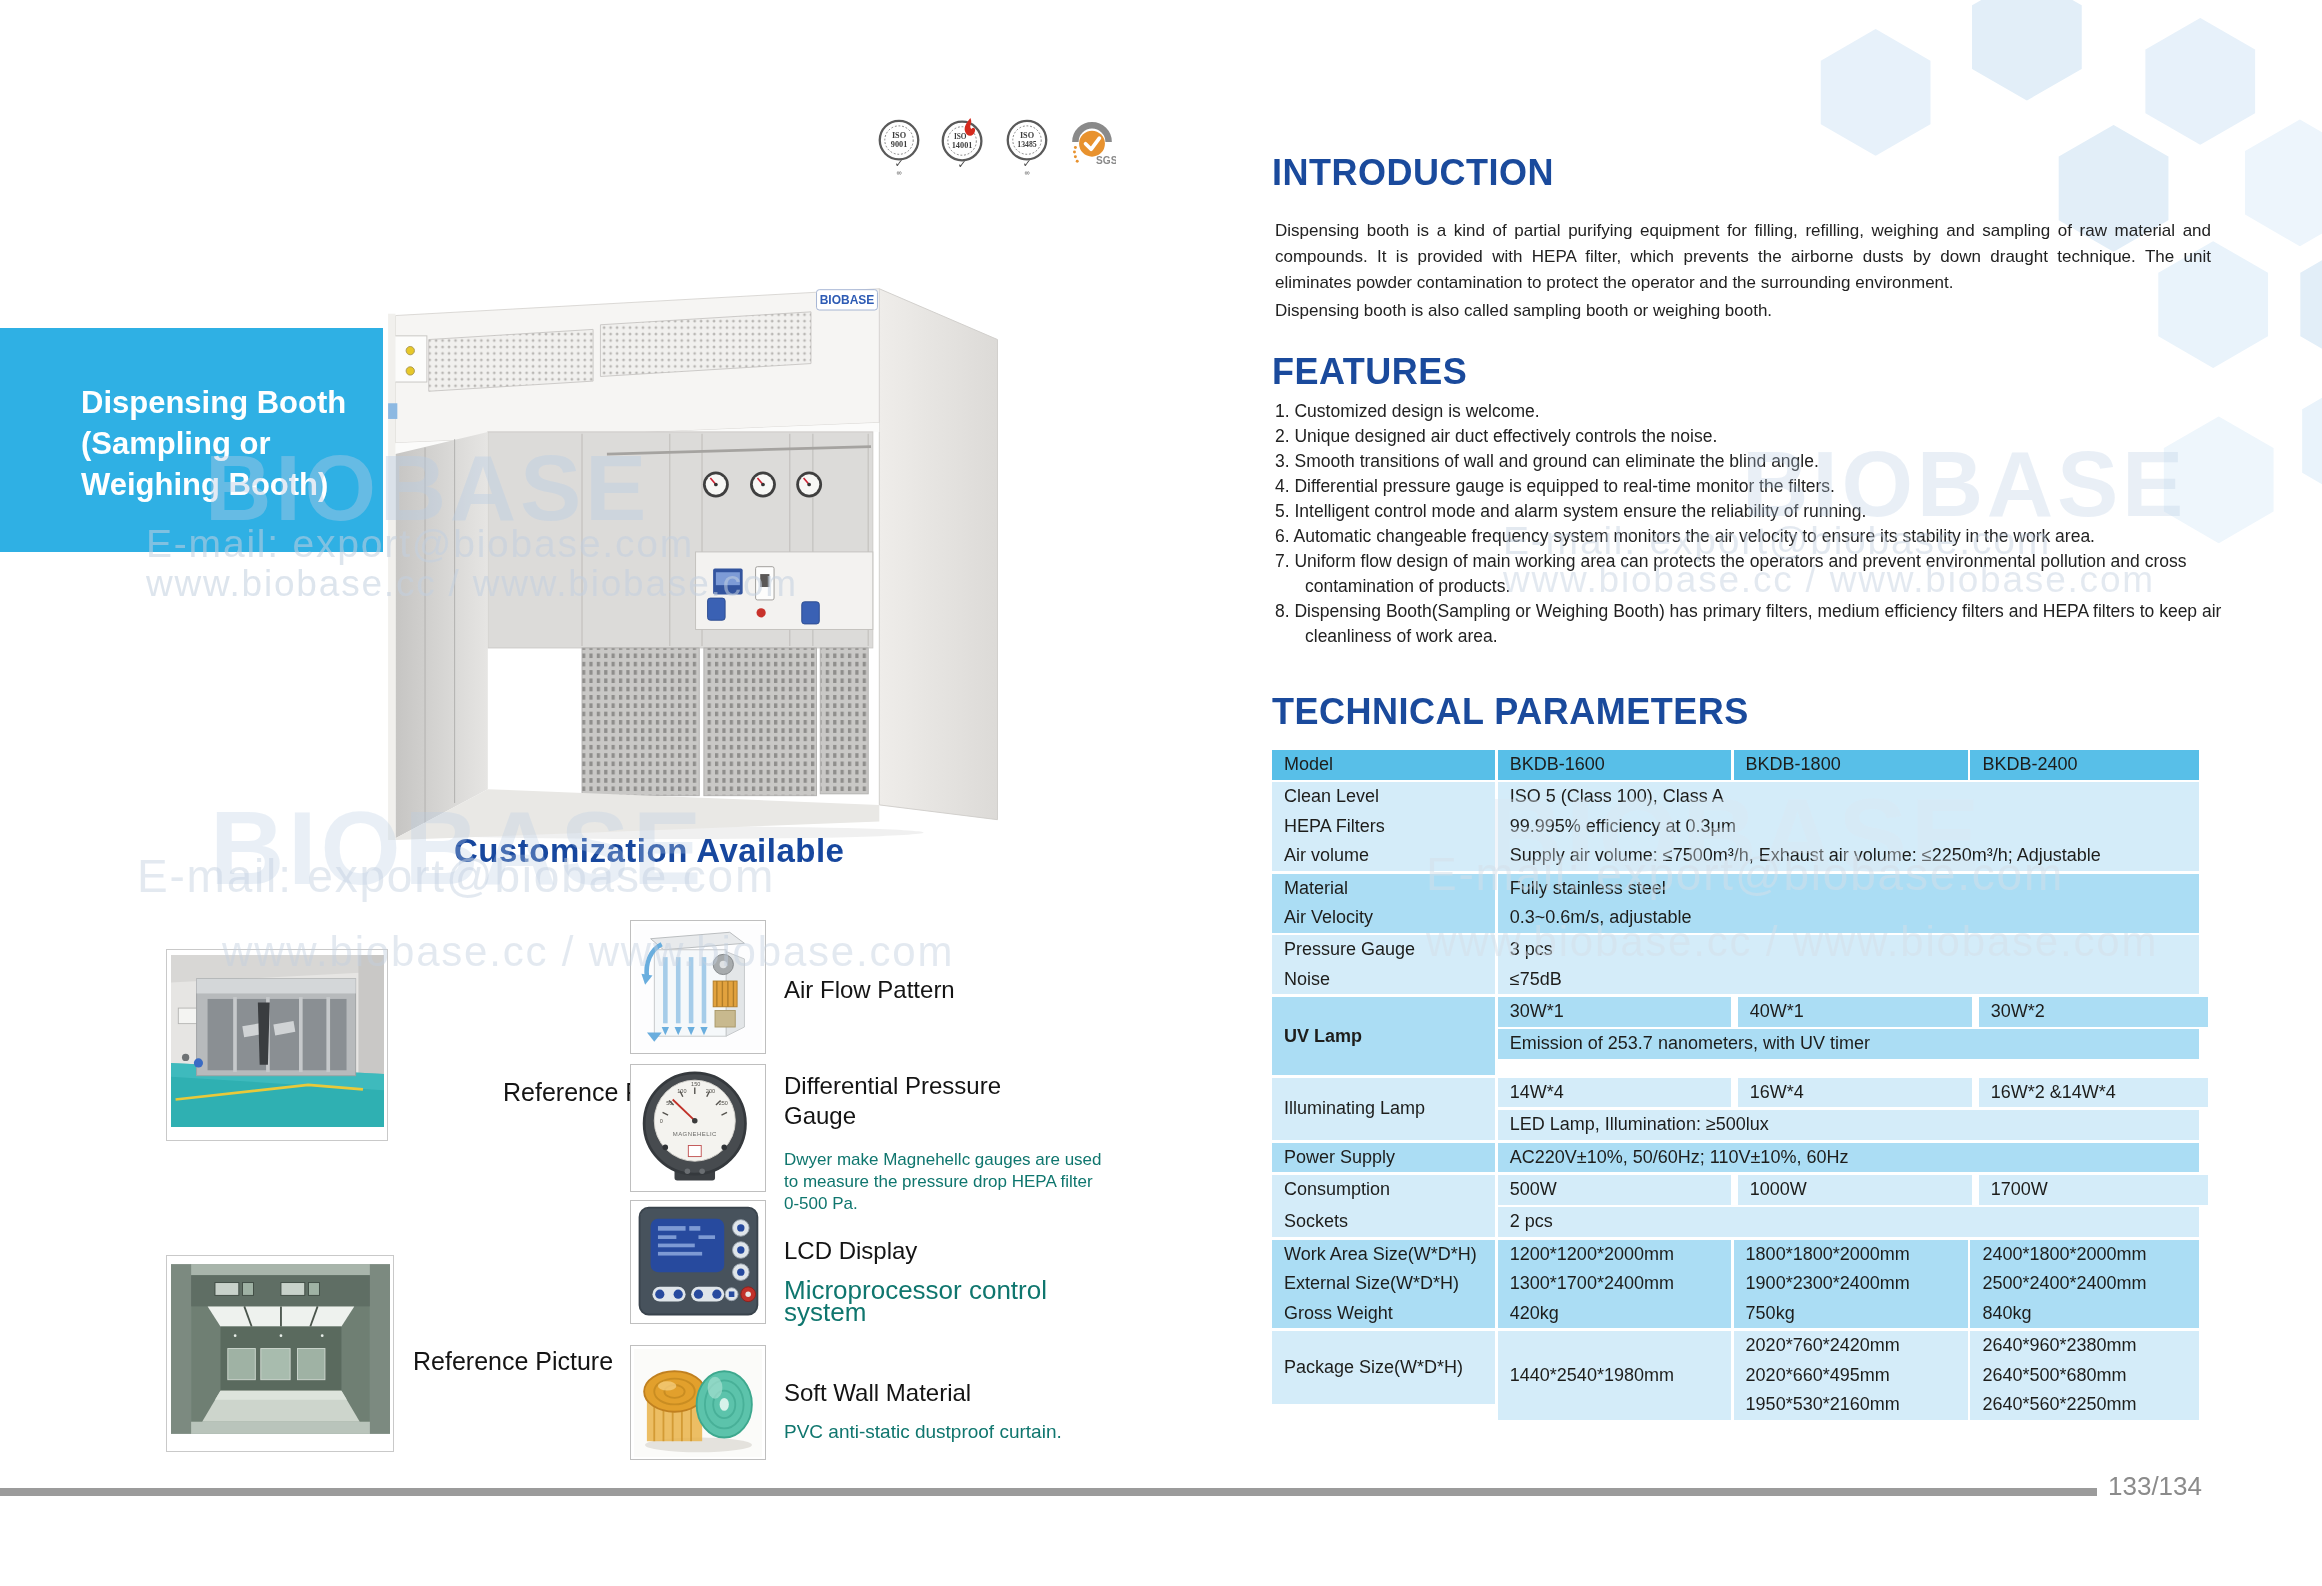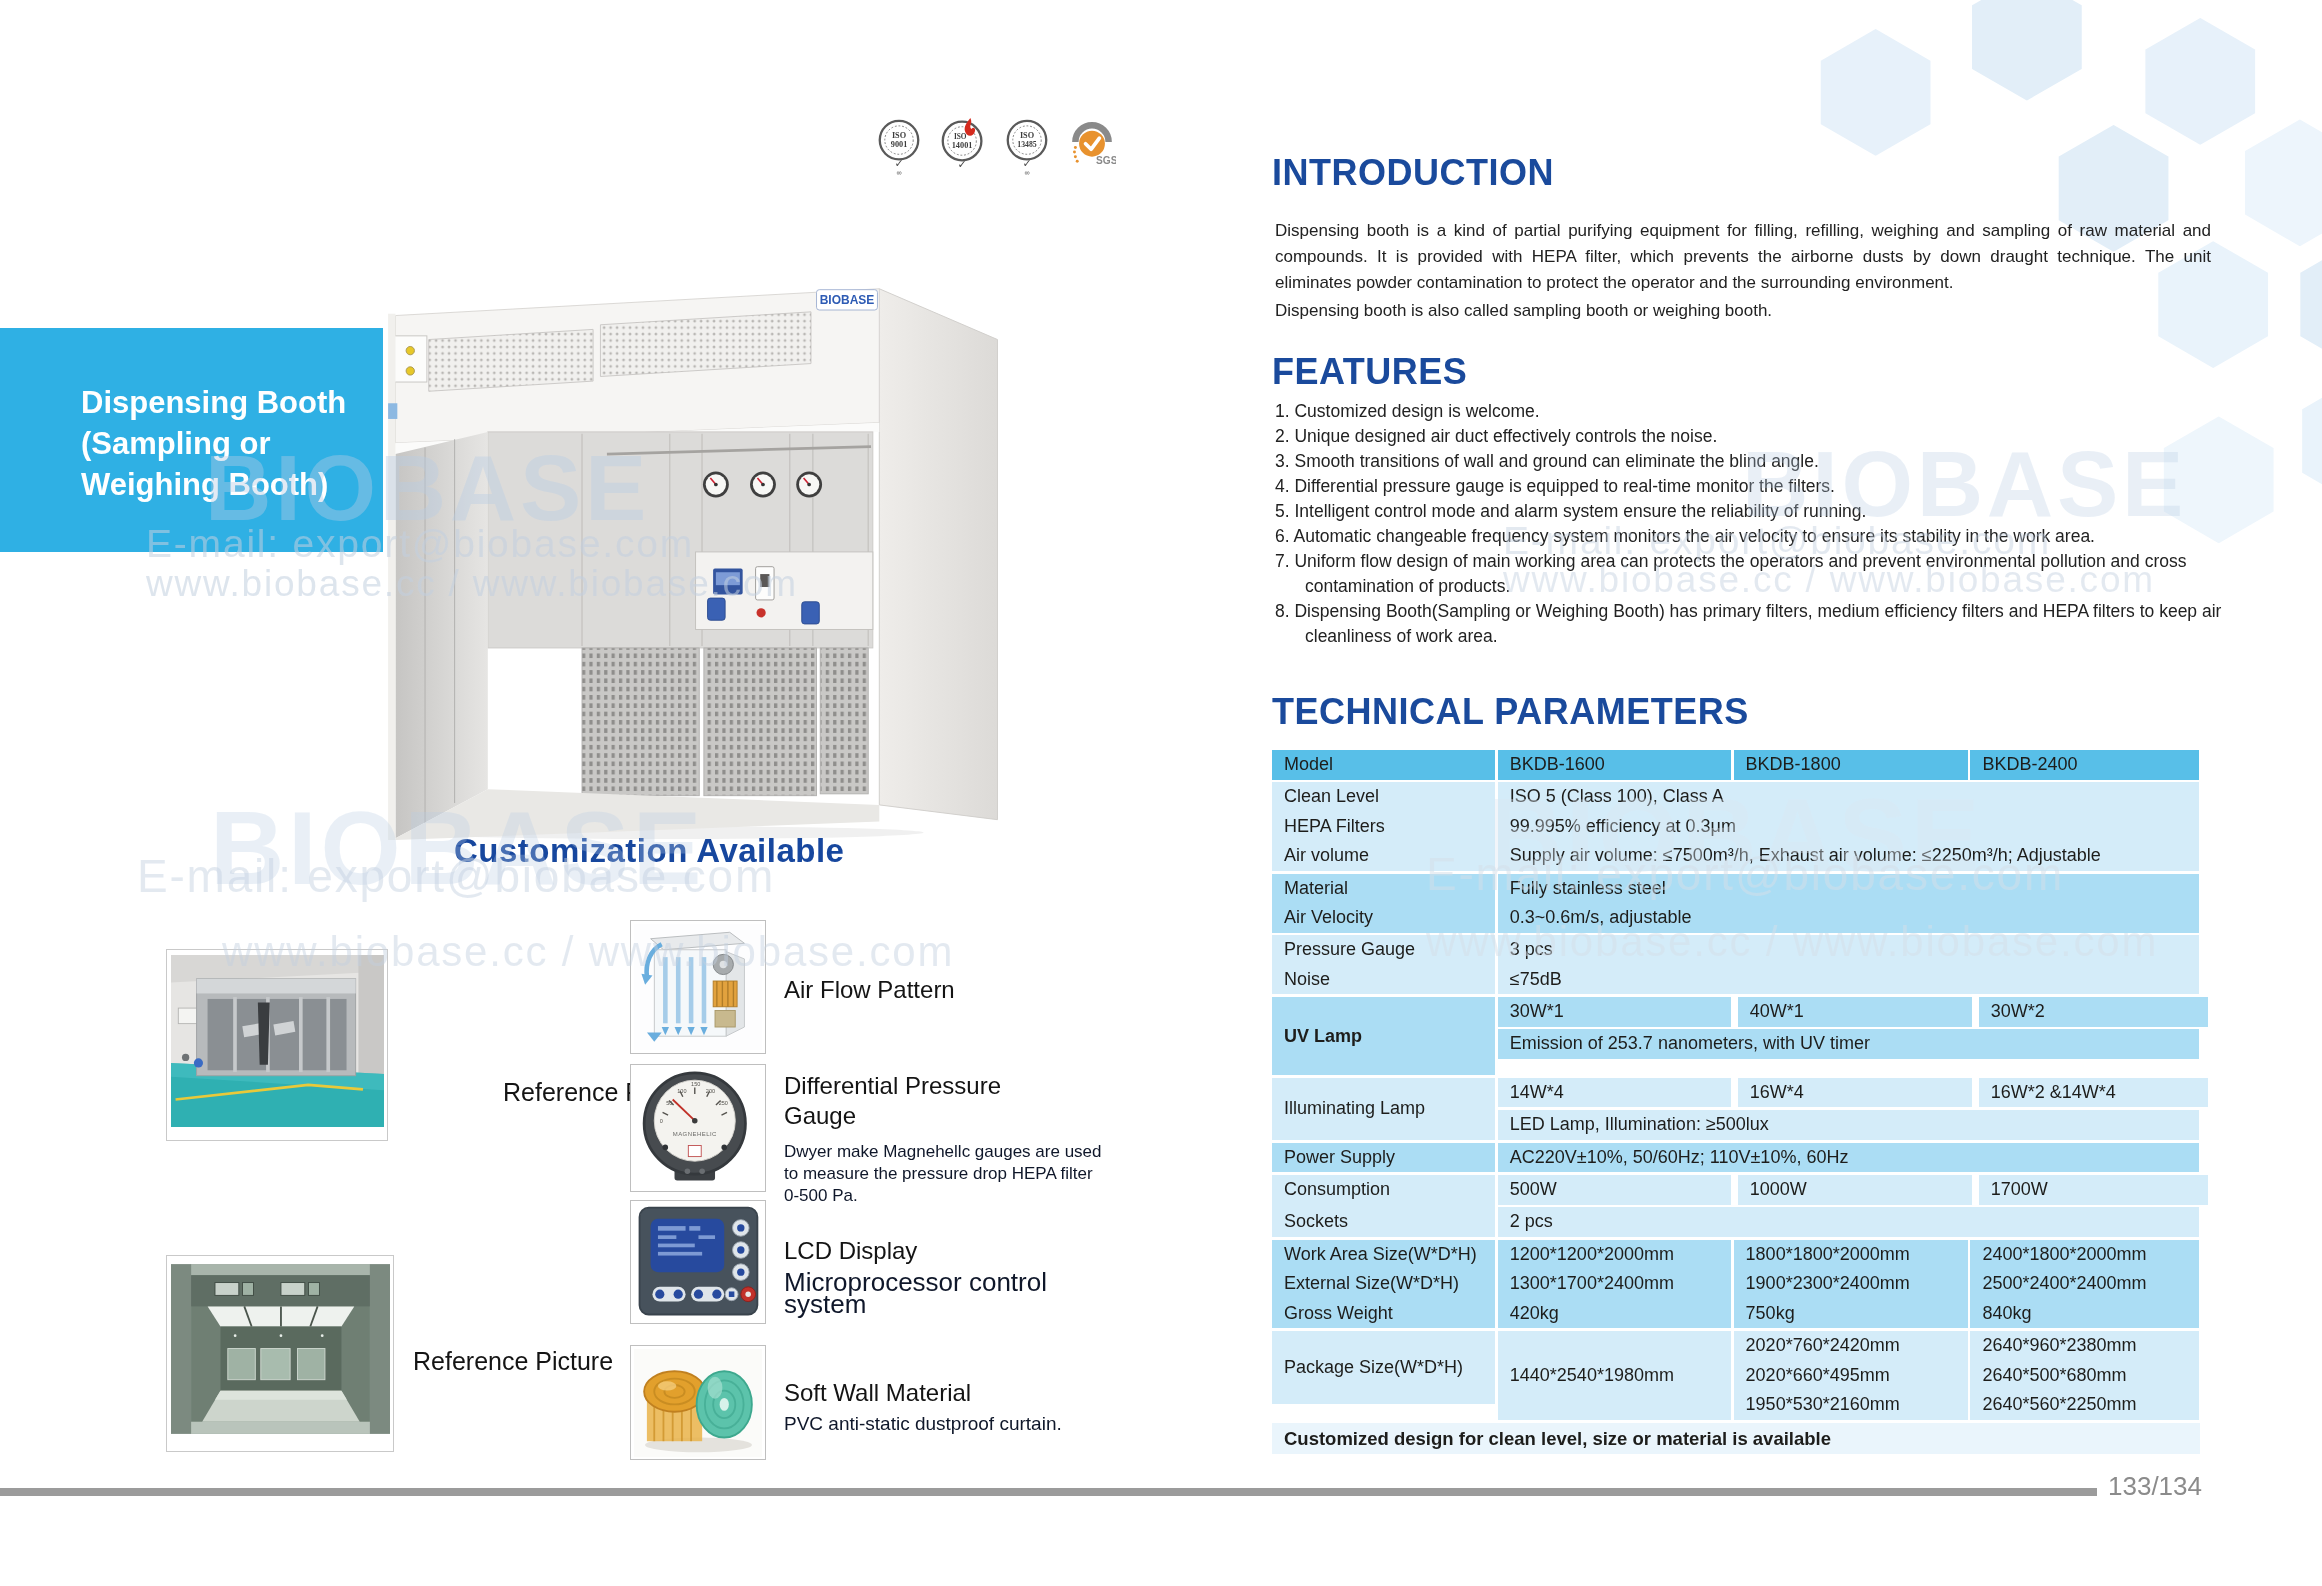--- a/index.html
+++ b/index.html
@@ -41,21 +41,21 @@
   .sub { grid-column:2 / 5; }
   .subrow { display:grid; grid-template-columns:233px 234px 229px; column-gap:7px; margin-bottom:2.8px; }
   .band-note { width:928px; height:31px; line-height:31px; background:#eaf5fc; font-weight:700; padding-left:12px; font-size:18.5px; }
 
   
   .photo-frame { position:absolute; background:#fff; border:0.9px solid #c9c9c9; padding:3.7px; }
   .icon-frame  { position:absolute; background:#fff; border:0.9px solid #bfbfbf; padding:2.8px; }
   .g-label { position:absolute; font-size:25px; color:#141414; white-space:nowrap; }
   .g-title { position:absolute; font-size:24px; color:#141414; white-space:nowrap; }
   .g-title2 { position:absolute; font-size:24px; line-height:30px; color:#141414; white-space:nowrap; }
-  .g-desc { position:absolute; font-size:17px; line-height:22px; color:#0f172a; }
+  .g-desc { position:absolute; font-size:17px; line-height:22px; color:#0f766e;margin-top:8px; }
 
   
   .footer-bar { position:absolute; left:0; top:1488px; width:2097px; height:8.3px; background:#9b9b9b; }
   .page-num { position:absolute; left:2108px; top:1471px; font-size:26px; color:#8b8b8b; }
 
   .custom-avail { position:absolute; left:454px; top:832px; font-size:33px; font-weight:700; color:#17479e; letter-spacing:0.5px; }
 
   .iso-badges { position:absolute; left:877px; top:116px; display:flex; gap:19px; z-index:3; }
 </style>
 </head>
@@ -573,20 +573,19 @@
         <div class="l">2020*660*495mm</div>
         <div class="l">1950*530*2160mm</div>
       </div>
       <div class="cell lt">
         <div class="l">2640*960*2380mm</div>
         <div class="l">2640*500*680mm</div>
         <div class="l">2640*560*2250mm</div>
       </div>
     </div>
 
-    <div class="band-note">Customized design for clean level, size or material is available</div>
   </div>
 
   <div class="footer-bar"></div>
   <div class="page-num">133/134</div>
 
 </div>
 
 
 </body></html>

